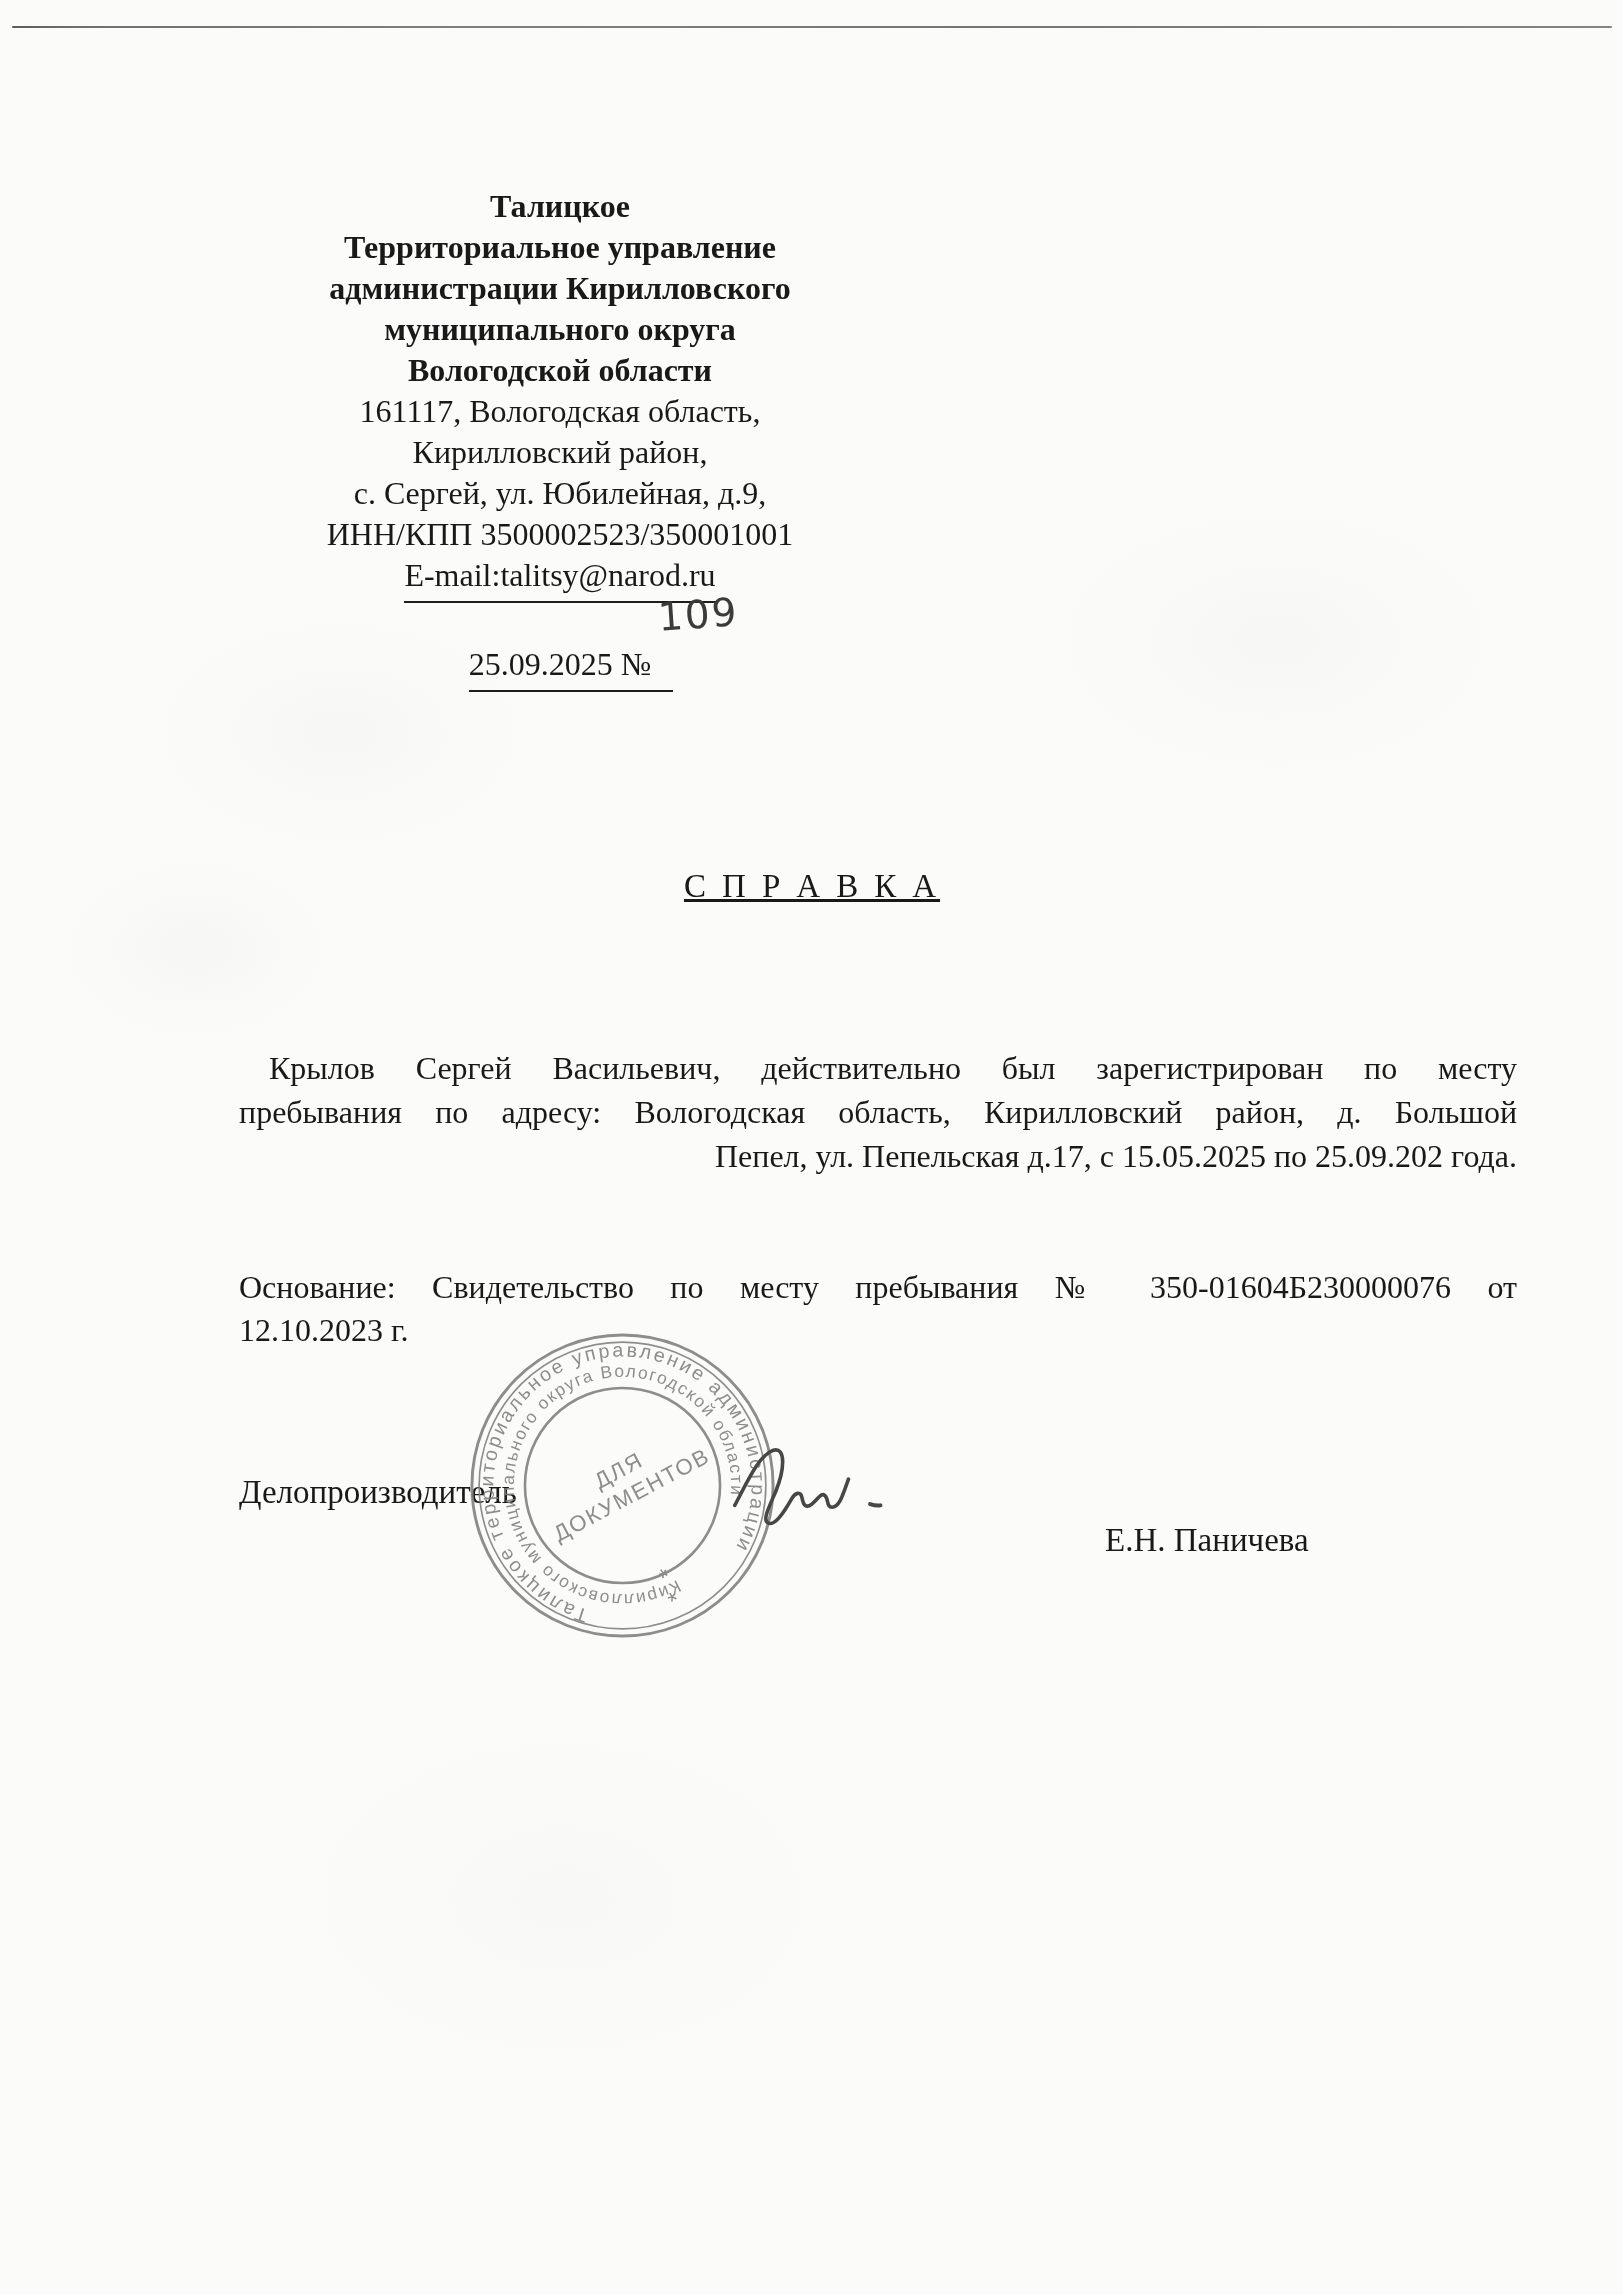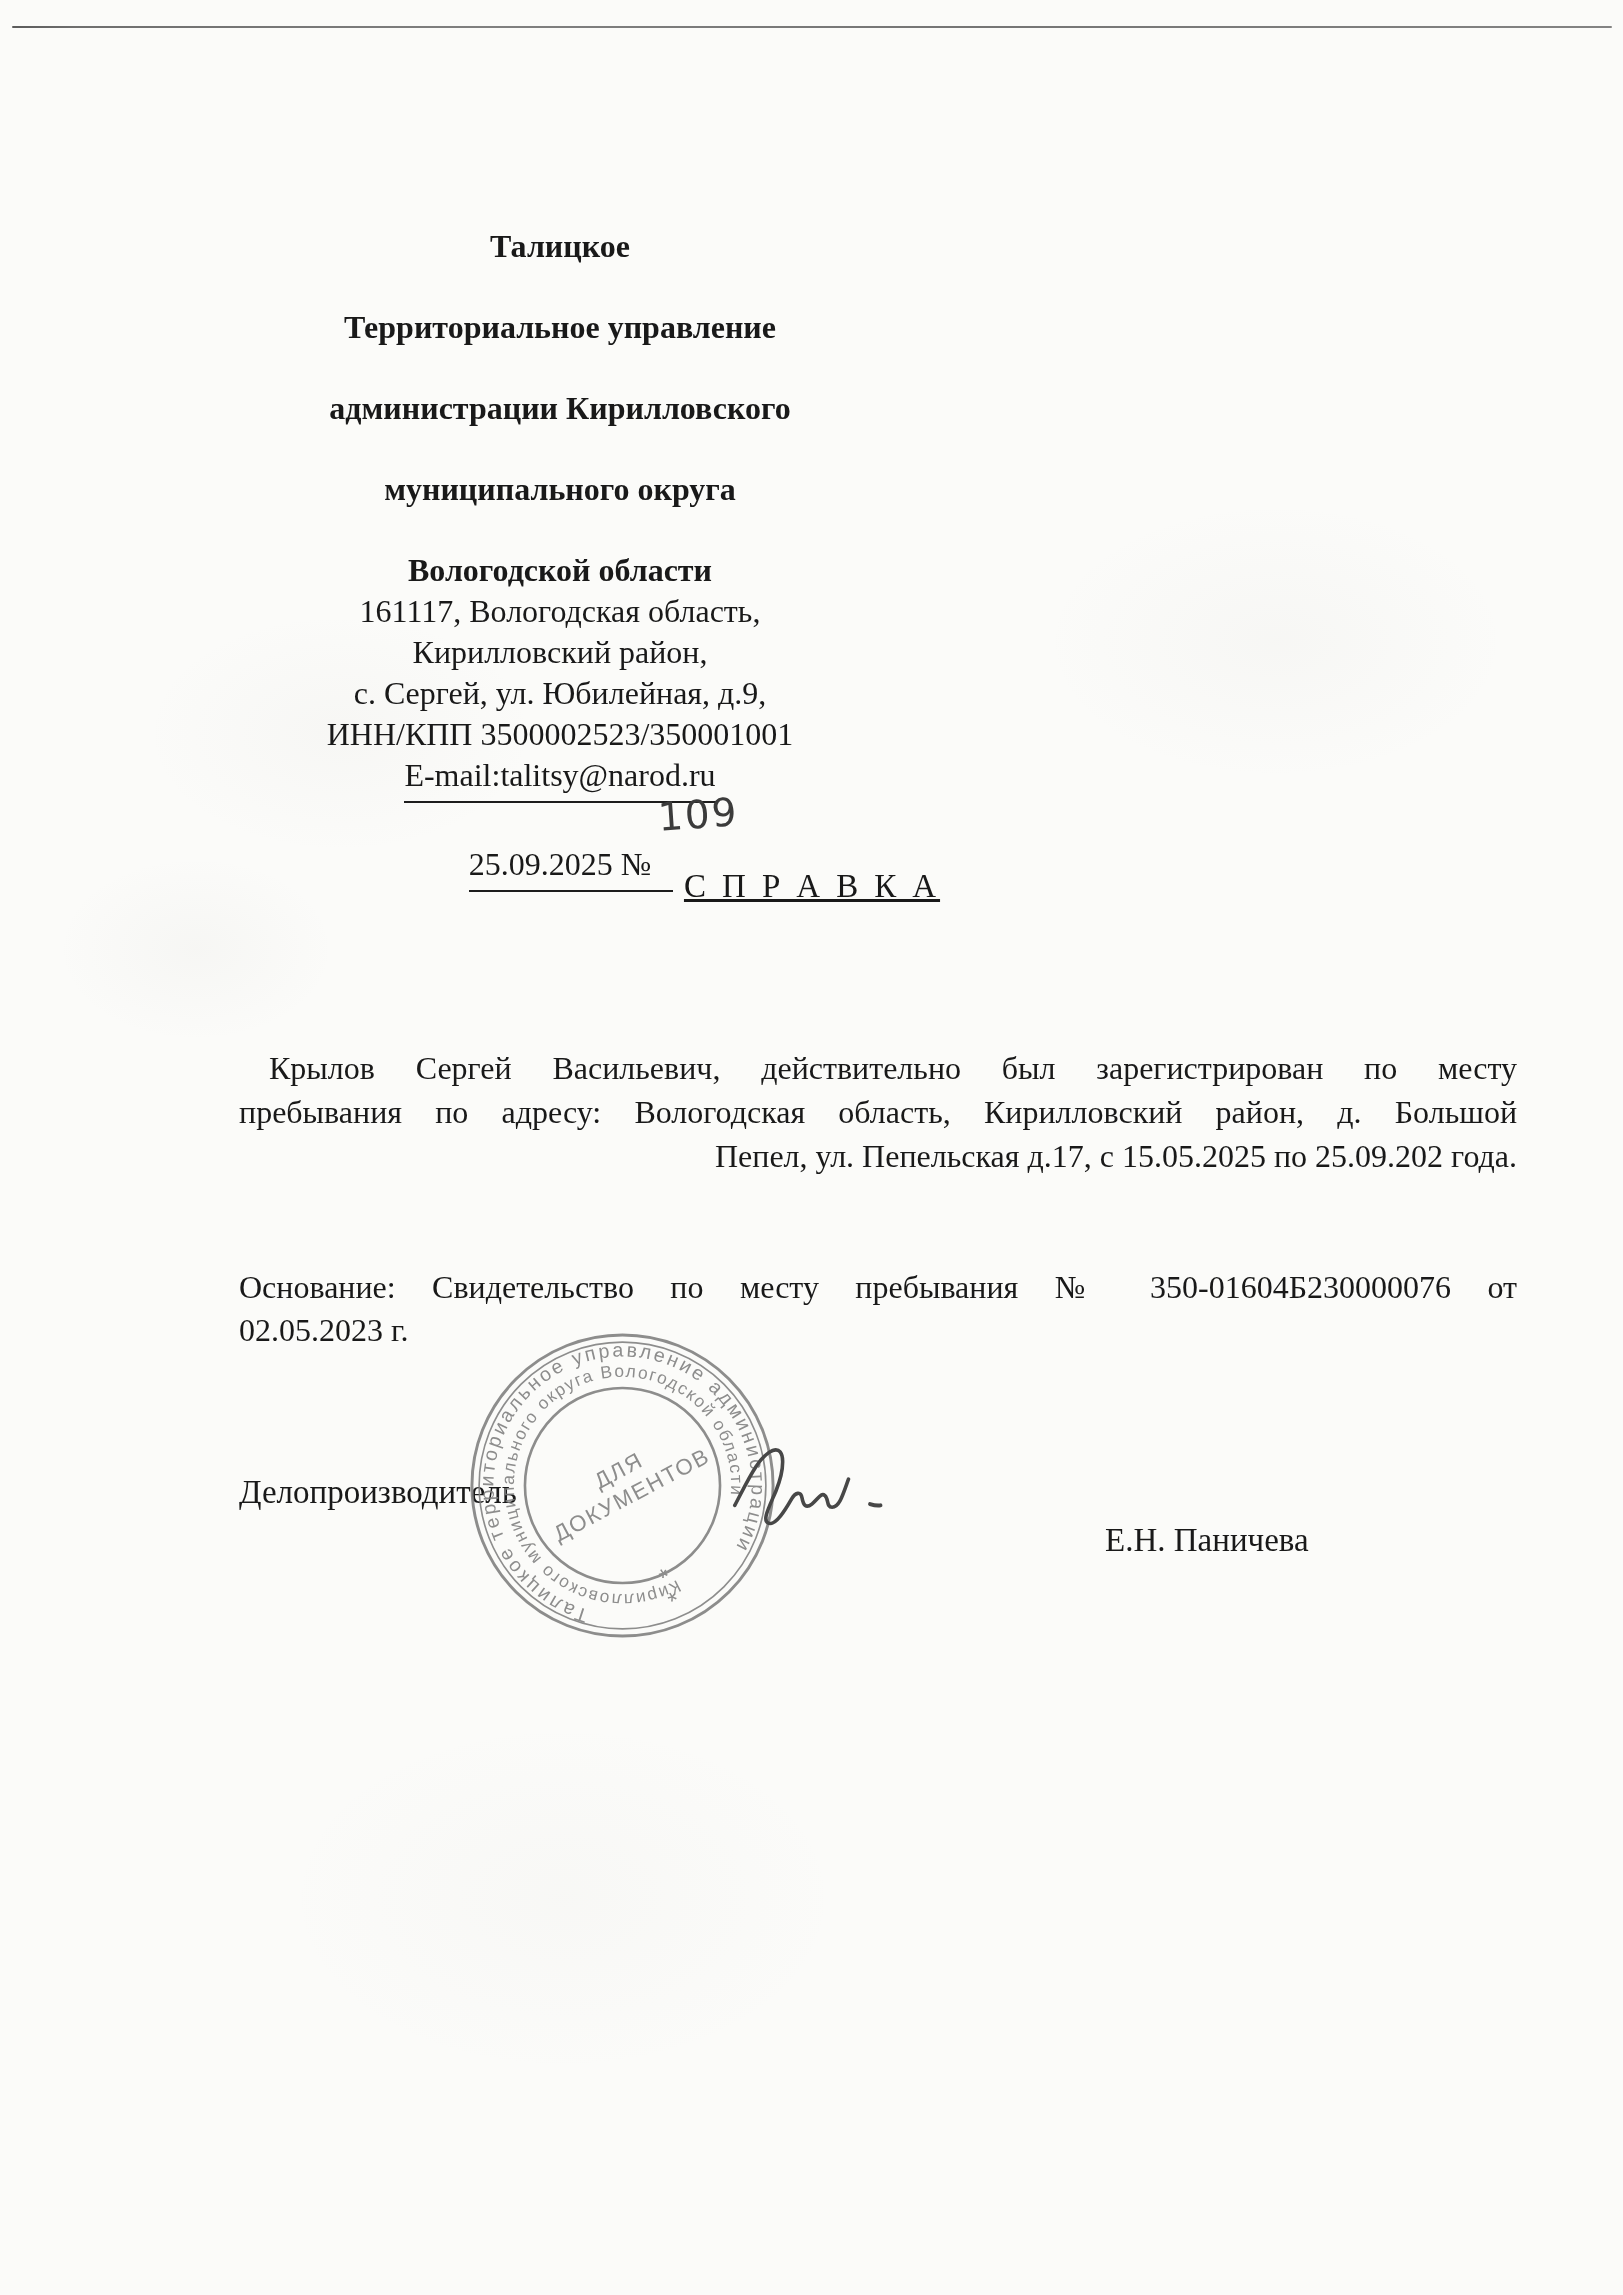--- a/index.html
+++ b/index.html
@@ -18,21 +18,21 @@
   }
   .scan-line{
     position:absolute;left:11.8px;top:25.5px;width:1600px;height:2.6px;
     background:linear-gradient(90deg,#3f3f3f 0%,#565656 4%,#6a6a6a 30%,#5d5d5d 60%,#6e6e6e 100%);
     border-radius:1.3px;opacity:.85;
   }
   .letterhead{
     position:absolute;left:298px;top:186px;width:524px;
     text-align:center;font-size:32px;line-height:41px;
   }
-  .letterhead .org{font-weight:bold;margin-top:40px;}
+  .letterhead .org{font-weight:bold;}
   .uline{border-bottom:2.6px solid #1d1d1d;padding-bottom:9px;display:inline-block;line-height:34px;}
   .date-line{position:relative;}
   .date-line .uline{padding-right:22px;margin-left:22px;margin-top:44px;}
   .hand-number{
     position:absolute;left:calc(50% + 98px);top:-9.2px;
     font-family:"DejaVu Sans", sans-serif;font-size:39px;font-weight:500;
     color:#3b3b3b;transform:rotate(-4deg);letter-spacing:2px;white-space:nowrap;
   }
   .doc-title{
     position:absolute;left:0;top:868px;width:100%;
@@ -88,21 +88,21 @@
   <div class="doc-title">С П Р А В К А</div>
 
   <div class="body-par">
     <div class="jline first">Крылов Сергей Васильевич, действительно был зарегистрирован по месту</div>
     <div class="jline">пребывания по адресу: Вологодская область, Кирилловский район, д. Большой</div>
     <div class="lastline">Пепел, ул. Пепельская д.17, с 15.05.2025 по 25.09.202 года.</div>
   </div>
 
   <div class="basis-par">
     <div class="jline">Основание: Свидетельство по месту пребывания № 350-01604Б230000076 от</div>
-    <div>02.05.2023 г.</div>
+    <div>12.10.2023 г.</div>
   </div>
 
   <div class="sig-role">Делопроизводитель</div>
   <div class="sig-name">Е.Н. Паничева</div>
 
   <div class="stamp">
     <svg viewBox="0 0 472 472">
       <defs>
         <path id="arcOuter" d="M 185 426.3 A 197 197 0 1 1 287 45.7 A 197 197 0 1 1 185 426.3" fill="none"></path>
         <path id="arcInner" d="M 319 379.8 A 166 166 0 1 1 153 92.2 A 166 166 0 1 1 319 379.8" fill="none"></path>

